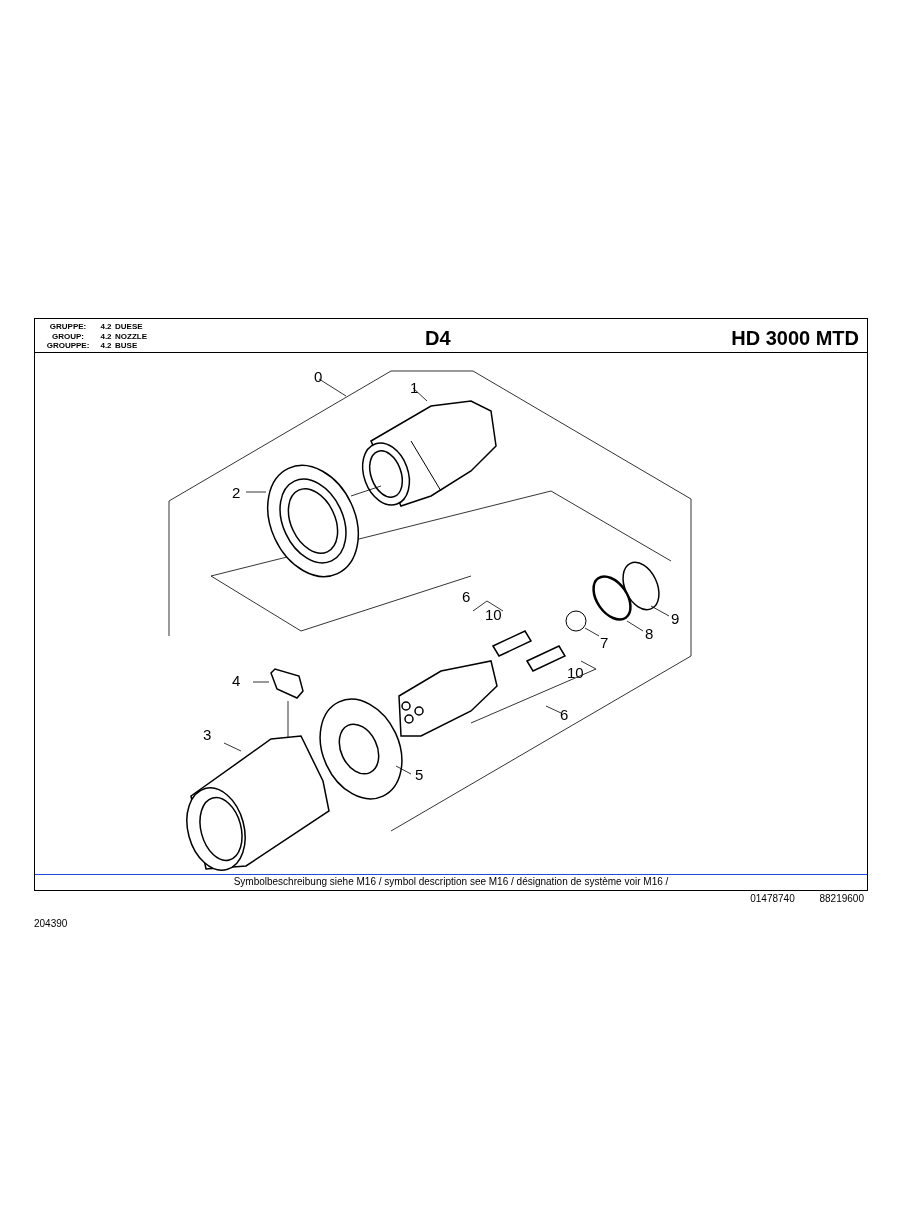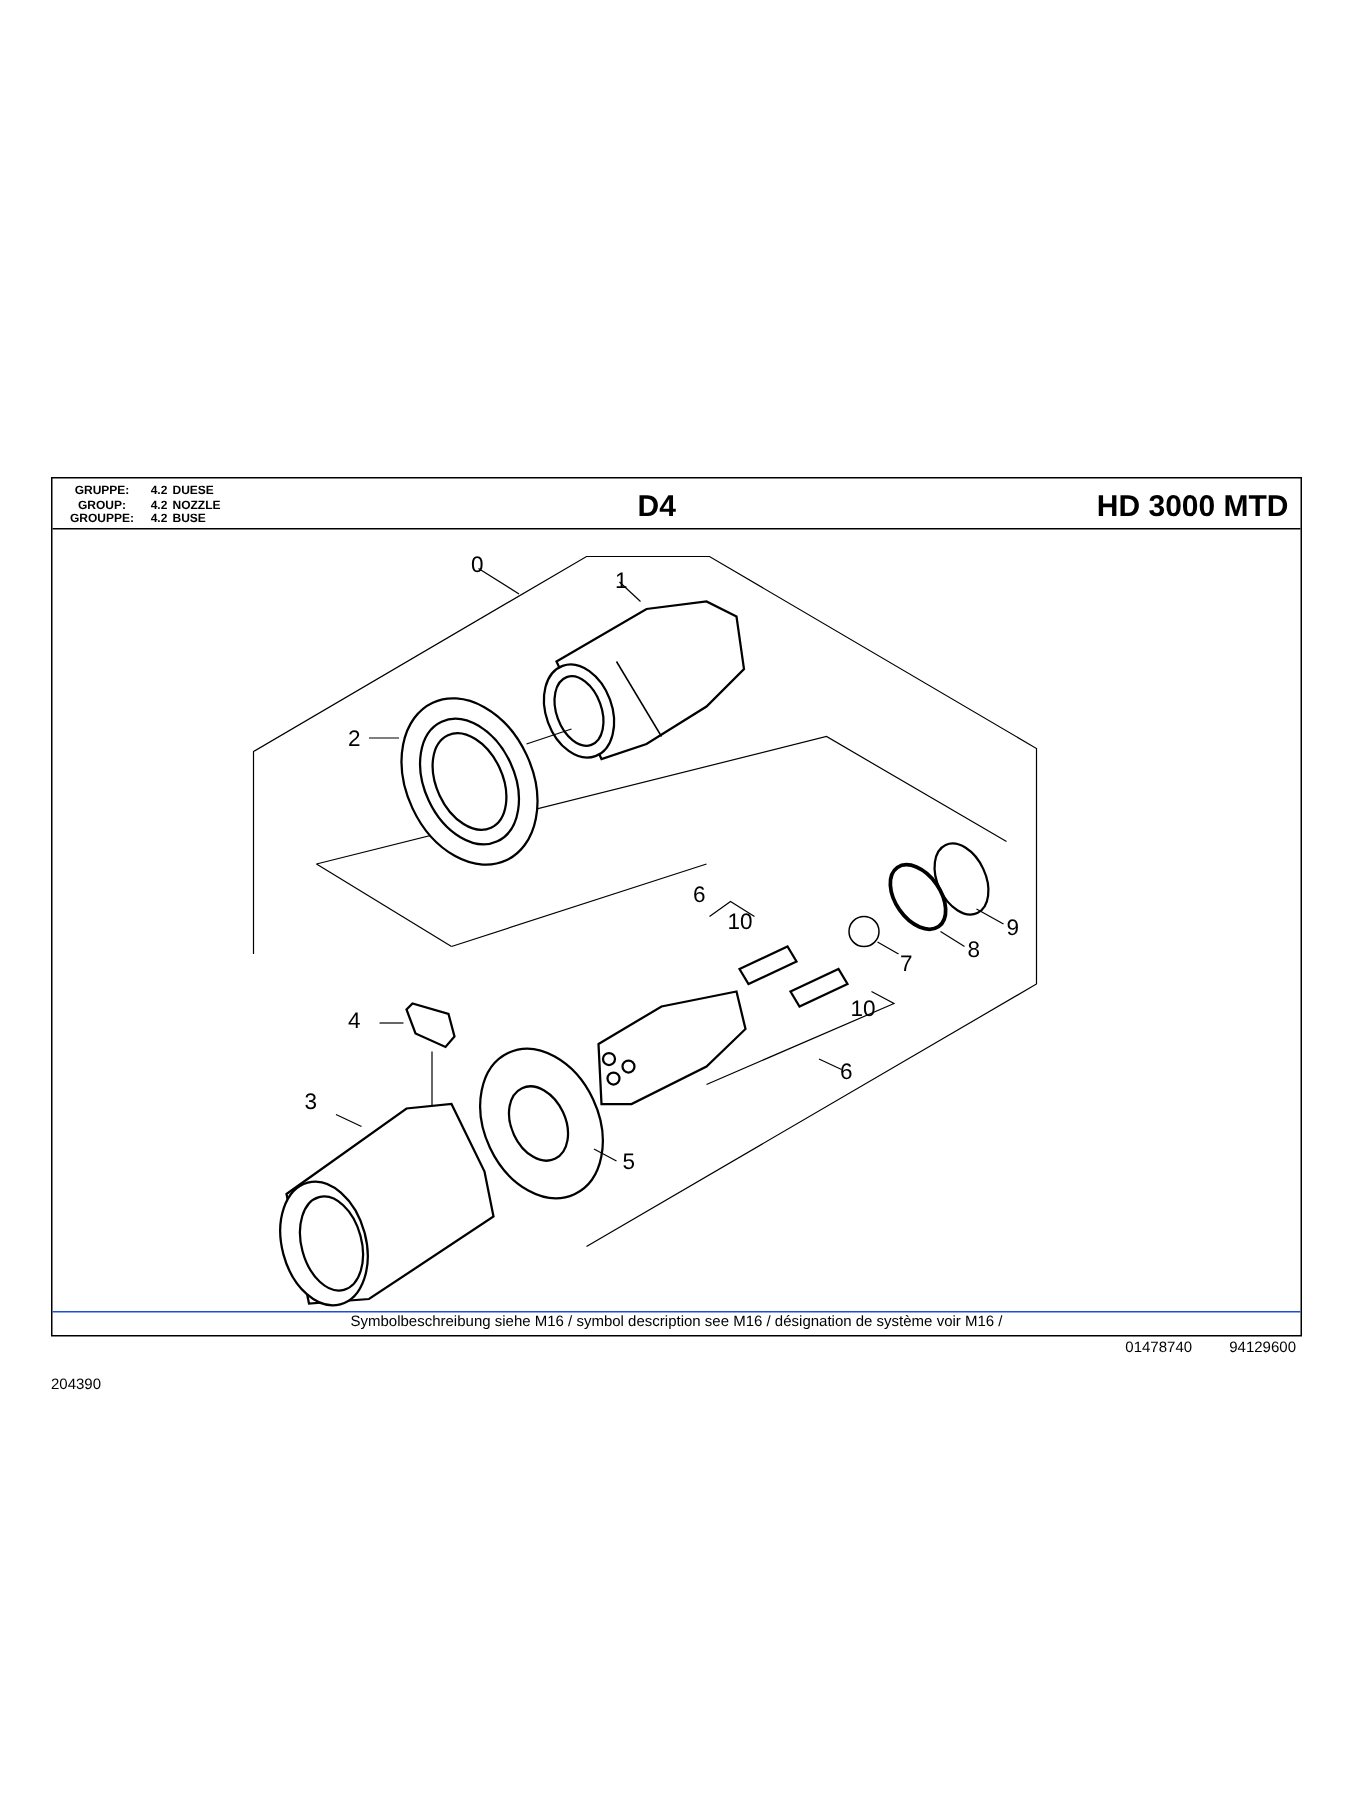--- a/index.html
+++ b/index.html
@@ -133,14 +133,14 @@
 <div class="callout" style="left:560px;top:706px">6</div>
 <div class="callout" style="left:600px;top:634px">7</div>
 <div class="callout" style="left:645px;top:625px">8</div>
 <div class="callout" style="left:671px;top:610px">9</div>
 <div class="callout" style="left:485px;top:606px">10</div>
 <div class="callout" style="left:567px;top:664px">10</div>
 
 <div class="bottom-left">204390</div>
 <div class="bottom-right">
   <span>01478740</span>
-  <span>94129600</span>
+  <span>88219600</span>
 </div>
 
 </body></html>

